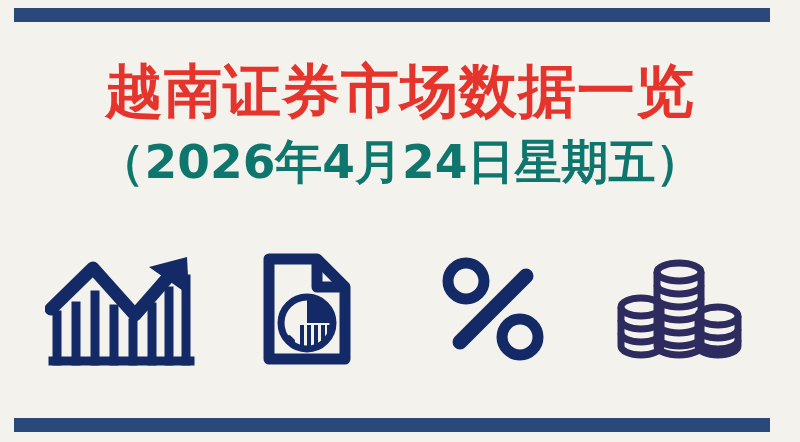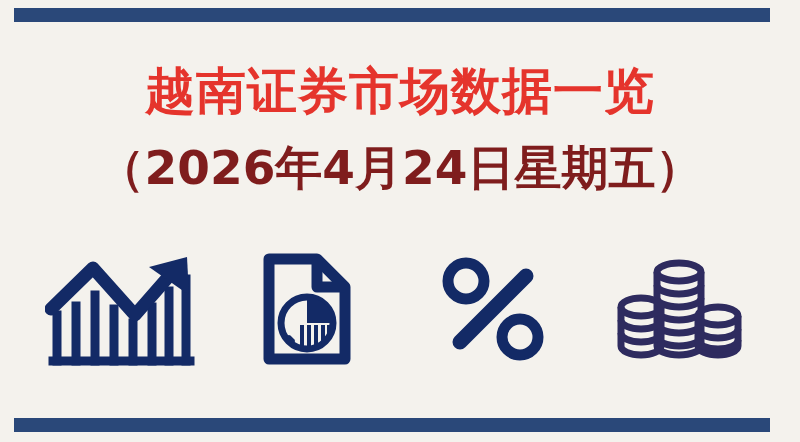--- a/index.html
+++ b/index.html
@@ -39,36 +39,36 @@
     position: absolute;
     left: 0;
     top: 58px;
     width: 800px;
     text-align: center;
   }
 
   #main-title {
     display: block;
     font-family: "DejaVu Sans", "Liberation Sans", sans-serif;
-    font-size: 50px;
+    font-size: 58px;
     line-height: 66px;
     font-weight: bold;
     color: #e5342c;
     letter-spacing: 1px;
     white-space: nowrap;
   }
 
   #sub-title {
     display: block;
-    margin-top: 16px;
+    margin-top: 10px;
     font-family: "DejaVu Sans", "Liberation Sans", sans-serif;
     font-size: 47px;
     line-height: 56px;
     font-weight: bold;
-    color: #7f1d1d;
+    color: #0f766e;
     letter-spacing: 0px;
     white-space: nowrap;
   }
 
   
   #icon-row {
     position: absolute;
     left: 40px;
     top: 248px;
     width: 720px;

